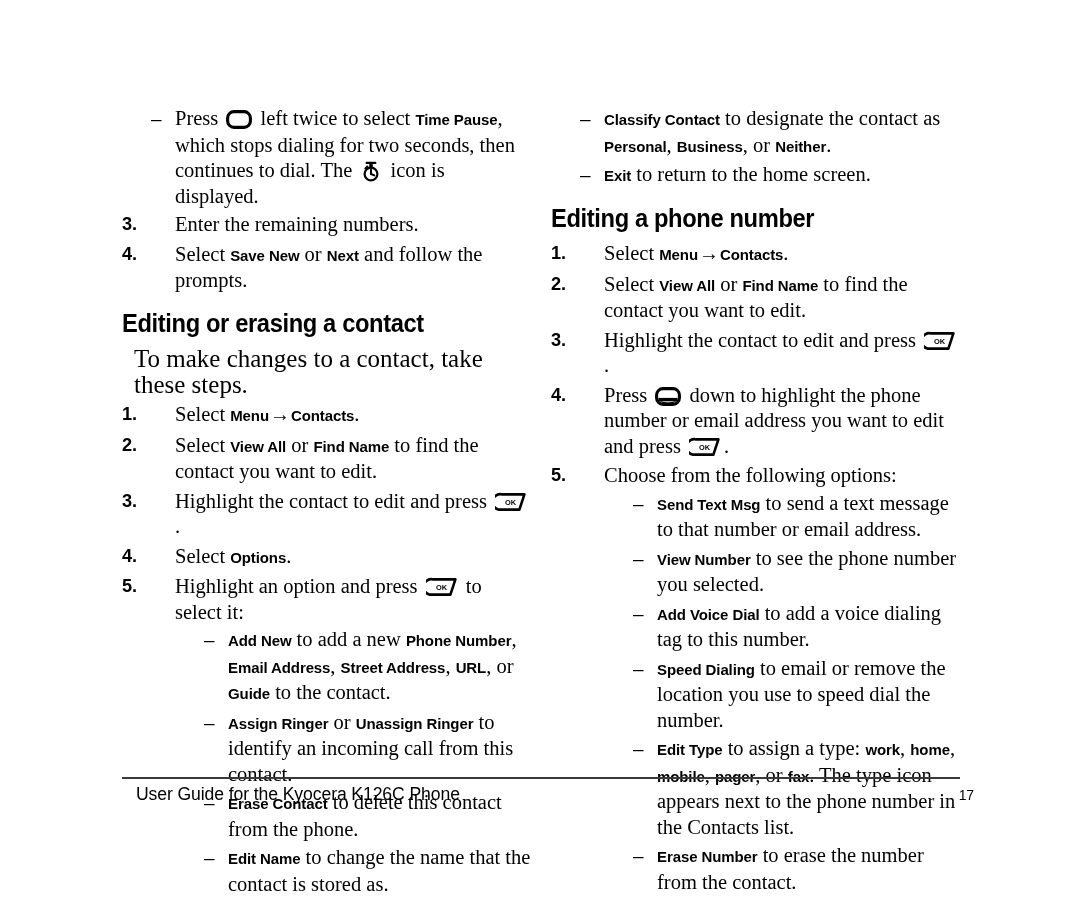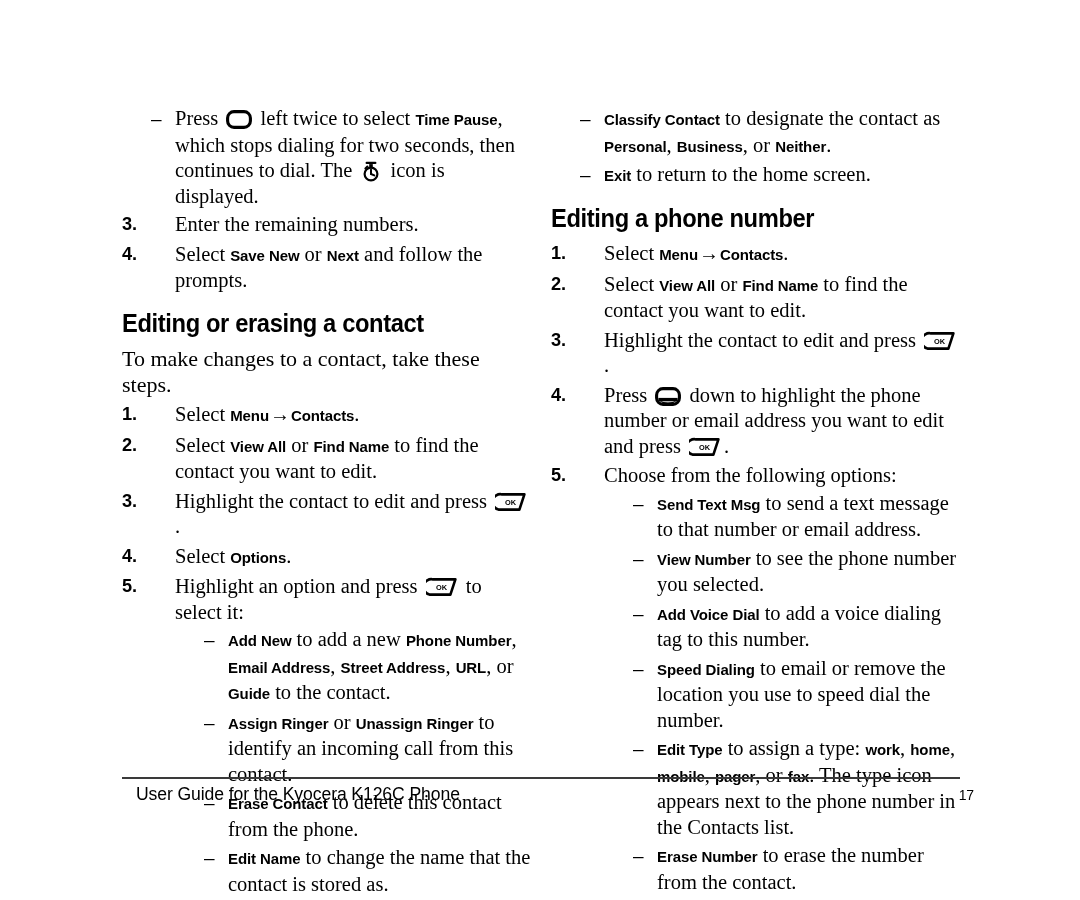--- a/index.html
+++ b/index.html
@@ -61,22 +61,22 @@
     line-height: 25.5px;
   }
   b, .bold {
     font-family: "Liberation Sans", "DejaVu Sans", sans-serif;
     font-weight: bold;
     font-size: 15px;
     letter-spacing: -0.1px;
   }
 
   p.intro {
-    margin: 0 0 5px 0;
-    font-size: 22px;
+    margin: 0 0 5px 12px;
+    font-size: 25px;
     line-height: 25.5px;
   }
 
   
   ol.steps {
     list-style: none;
     margin: 0;
     padding: 0;
   }
   ol.steps > li {

